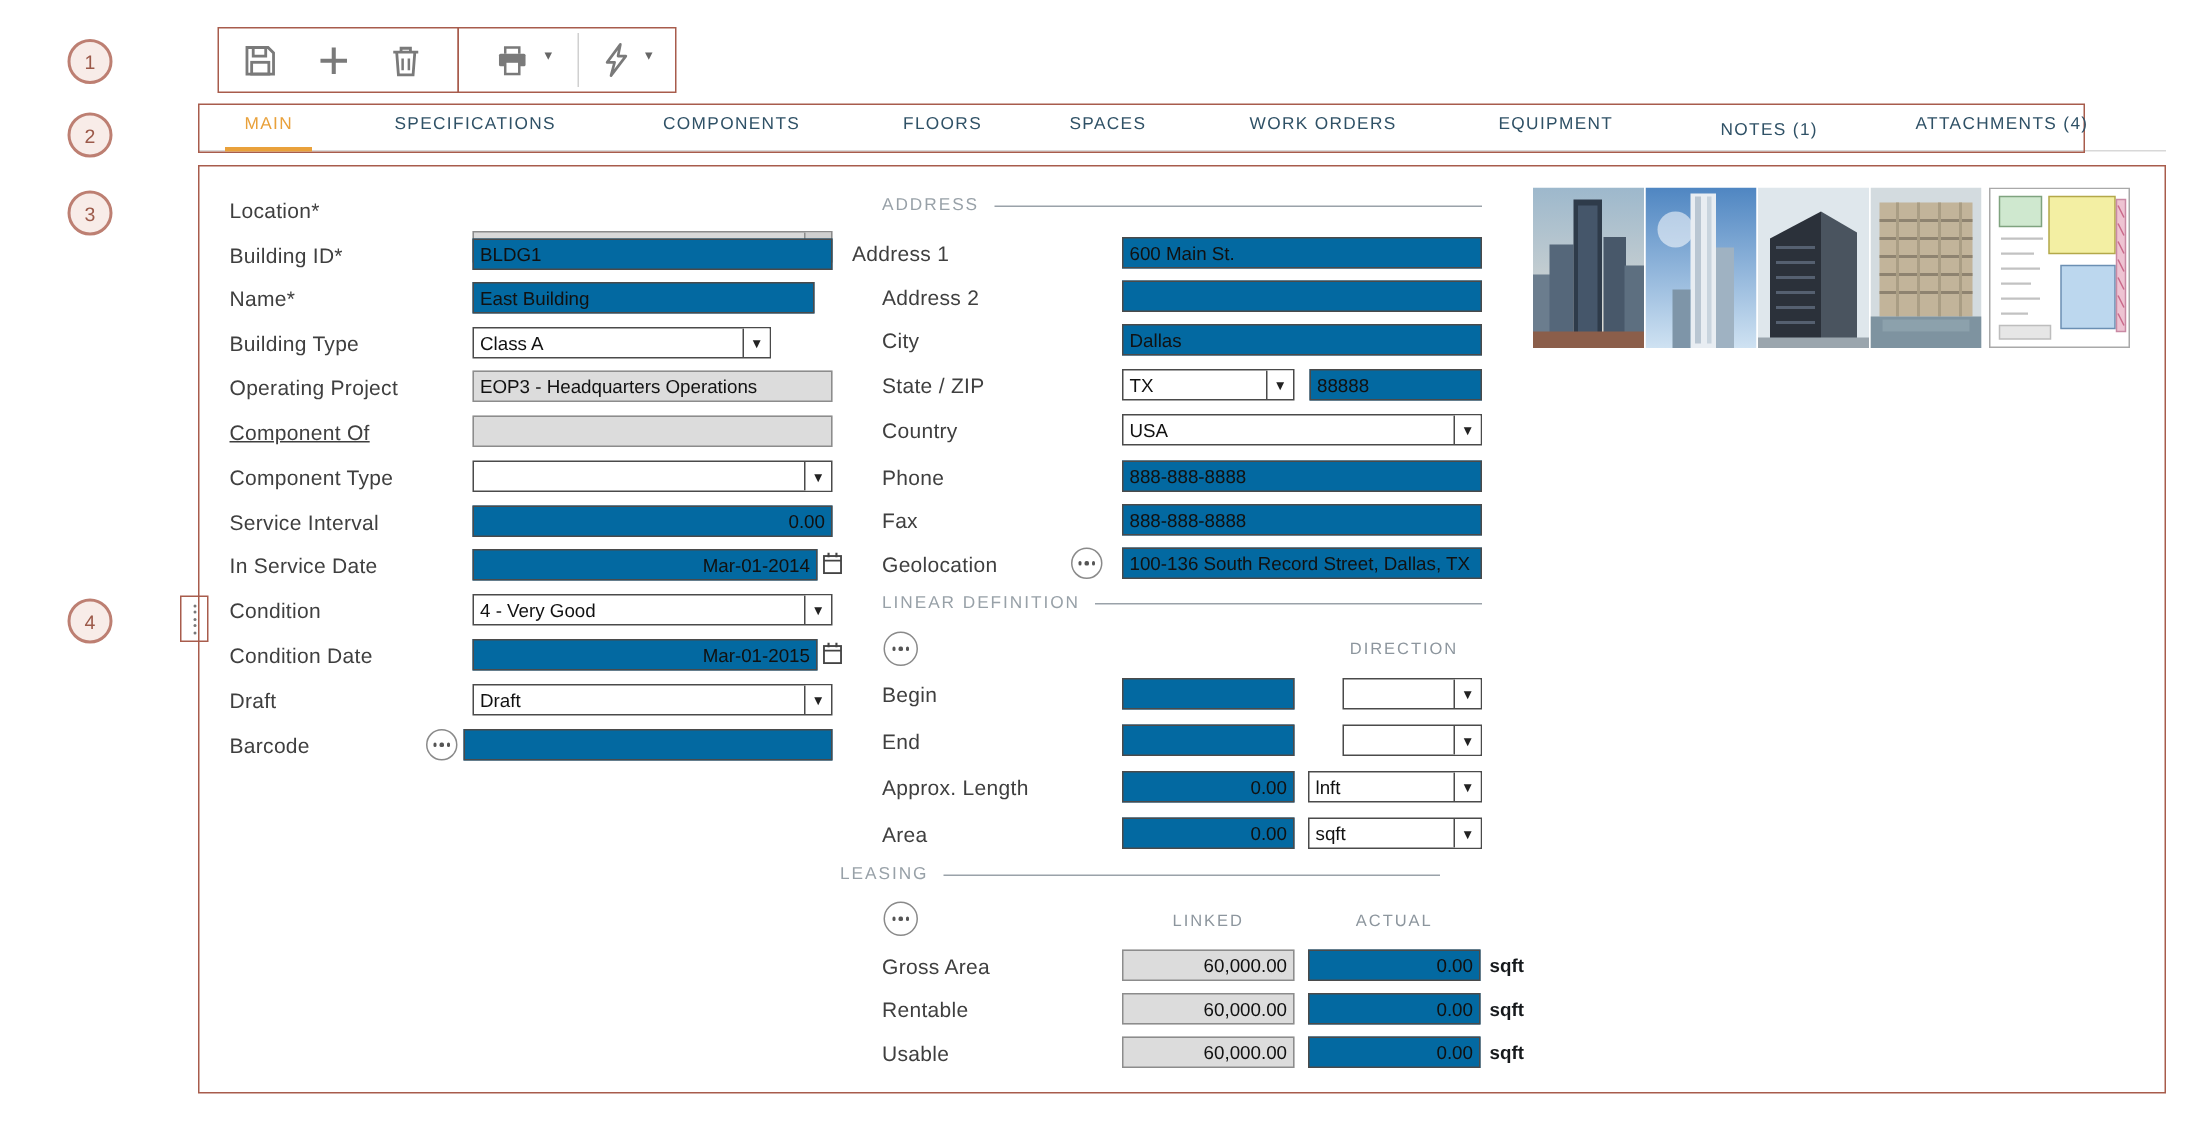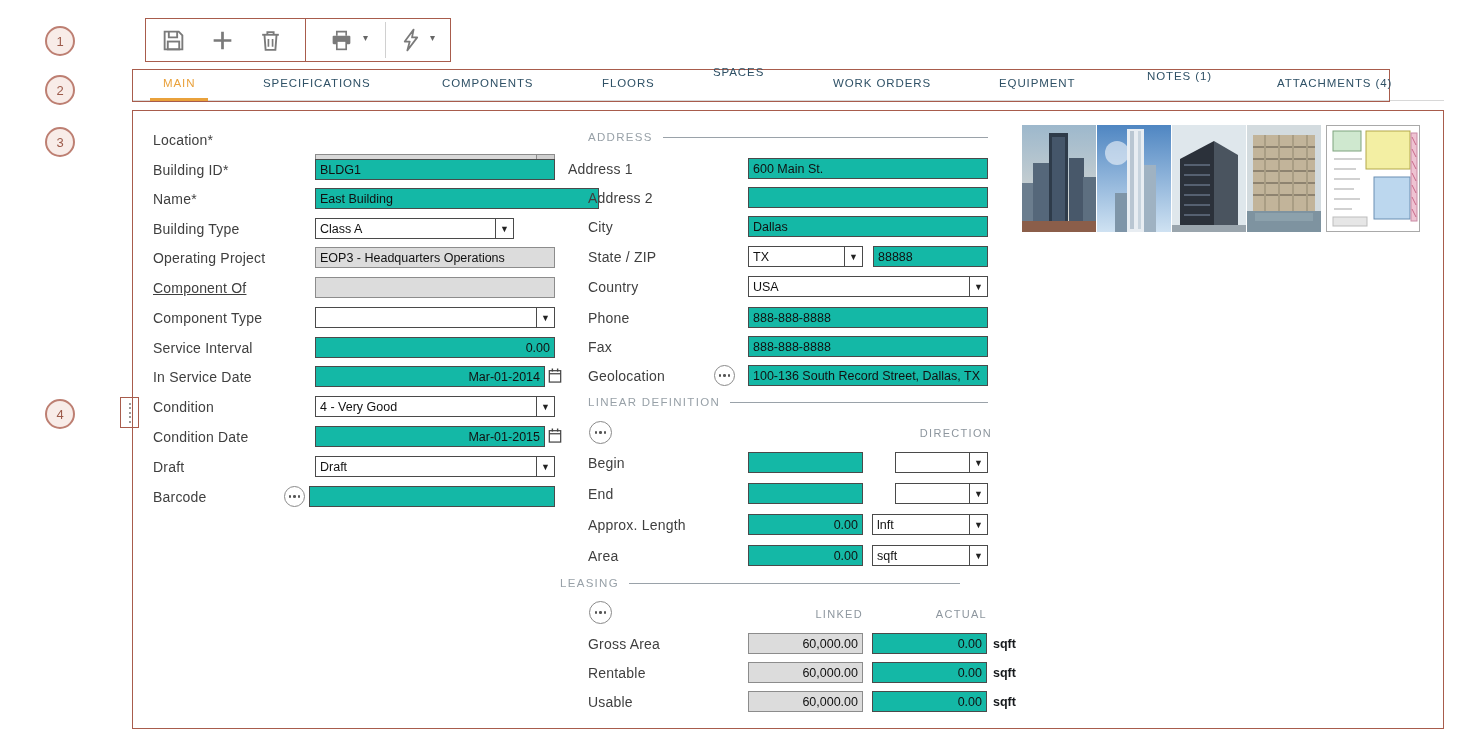--- a/index.html
+++ b/index.html
@@ -28,34 +28,34 @@
   
   .tab { font-size:11.5px; letter-spacing:.9px; color:#2f5166; cursor:pointer; white-space:nowrap; }
   .tab.active { color:#e9a13b; }
   .tab-underline { background:#e9a13b; }
   .tab-baseline { background:#d8d8d8; }
 
   
   .lbl { font-size:14px; color:#3f3f3f; letter-spacing:.2px; white-space:nowrap; }
   .lbl.underline { text-decoration:underline; }
   .fld {
-    height:21px; border:1px solid #4a4a4a; background:#14b8a6;
+    height:21px; border:1px solid #4a4a4a; background:#0369a1;
     font-size:12.5px; padding:0 4px; font-family:"Liberation Sans", sans-serif; color:#111;
   }
   .fld.ro { background:#dcdcdc; border-color:#8c8c8c; }
   .fld.num { text-align:right; }
   .selectbox { height:21px; border:1px solid #4a4a4a; background:#fff; display:flex; align-items:stretch; font-size:12.5px; cursor:pointer; }
   .selectbox .val { flex:1; padding:1px 4px; white-space:nowrap; overflow:hidden; display:flex; align-items:center; color:#111; }
   .selectbox .dd { width:18px; border-left:1px solid #4a4a4a; display:flex; align-items:center; justify-content:center; font-size:9px; color:#222; background:#fff; }
   .selectbox.ro { background:#d9d9d9; border-color:#8c8c8c;margin-top:25px; }
   .selectbox.ro .dd { background:#cfcfcf; border-left-color:#8c8c8c; }
 
   .sec { display:flex; align-items:center; gap:10px; color:#98a1a8; font-size:11.5px; letter-spacing:1.3px; }
   .sec::after { content:""; flex:1; border-top:1px solid #9aa2a9; }
-  .colhdr { color:#8d969e; font-size:11px; letter-spacing:1.3px; text-align:right; }
+  .colhdr { color:#8d969e; font-size:11px; letter-spacing:1.3px; text-align:center; }
 
   .ellipsis-btn {
     border:1px solid #8a8a8a; border-radius:50%; background:#fff;
     display:flex; align-items:center; justify-content:center; gap:2px; cursor:pointer; padding:0;
   }
   .ellipsis-btn i { width:2.5px; height:2.5px; background:#555; border-radius:50%; }
 
   .unit { font-size:12.5px; color:#16191c; font-weight:700; }
 
   .panel-border { border:1px solid #a85c4c; pointer-events:none; }
@@ -141,24 +141,24 @@
 </button>
 
 <div class="tab-baseline abs" style="left:132px;top:100px;width:1312px;height:1px"></div>
 <div class="redbox abs" style="left:132px;top:69px;width:1258px;height:33px"></div>
 <div class="tab-underline abs" style="left:150px;top:98px;width:58px;height:3px"></div>
 
 <span class="tab active abs" style="left:163px;top:77px">MAIN</span>
 <span class="tab abs" style="left:263px;top:77px">SPECIFICATIONS</span>
 <span class="tab abs" style="left:442px;top:77px">COMPONENTS</span>
 <span class="tab abs" style="left:602px;top:77px">FLOORS</span>
-<span class="tab abs" style="left:713px;top:66px">SPACES</span>
+<span class="tab abs" style="left:713px;top:77px">SPACES</span>
 <span class="tab abs" style="left:833px;top:77px">WORK ORDERS</span>
 <span class="tab abs" style="left:999px;top:77px">EQUIPMENT</span>
-<span class="tab abs" style="left:1147px;top:70px">NOTES (1)</span>
+<span class="tab abs" style="left:1147px;top:81px">NOTES (1)</span>
 <span class="tab abs" style="left:1277px;top:77px">ATTACHMENTS (4)</span>
 
 <div class="panel-border abs" style="left:132px;top:110px;width:1312px;height:619px"></div>
 
 <div class="redbox abs" style="left:120px;top:397px;width:19px;height:31px"></div>
 <div class="splitter abs" style="left:123px;top:400px;width:13px;height:25px">
   <i></i>
     <i></i>
     <i></i>
     <i></i>
@@ -168,21 +168,21 @@
 <span class="lbl abs" style="left:153px;top:132px">Location*</span>
 <div class="selectbox ro abs" style="left:315px;top:129px;width:240px">
   <span class="val">HQ - Headquarters</span>
   <span class="dd">▼</span>
 </div>
 
 <span class="lbl abs" style="left:153px;top:162px">Building ID*</span>
 <input class="fld abs" style="left: 315px; top: 159px; width: 240px;" value="BLDG1">
 
 <span class="lbl abs" style="left:153px;top:191px">Name*</span>
-<input class="fld abs" style="left: 315px; top: 188px; width: 284px;" value="East Building">
+<input class="fld abs" style="left: 315px; top: 188px; width: 228px;" value="East Building">
 
 <span class="lbl abs" style="left:153px;top:221px">Building Type</span>
 <div class="selectbox abs" style="left:315px;top:218px;width:199px">
   <span class="val">Class A</span>
   <span class="dd">▼</span>
 </div>
 
 <span class="lbl abs" style="left:153px;top:250px">Operating Project</span>
 <input class="fld ro abs" style="left: 315px; top: 247px; width: 240px;" readonly="" value="EOP3 - Headquarters Operations">
 

